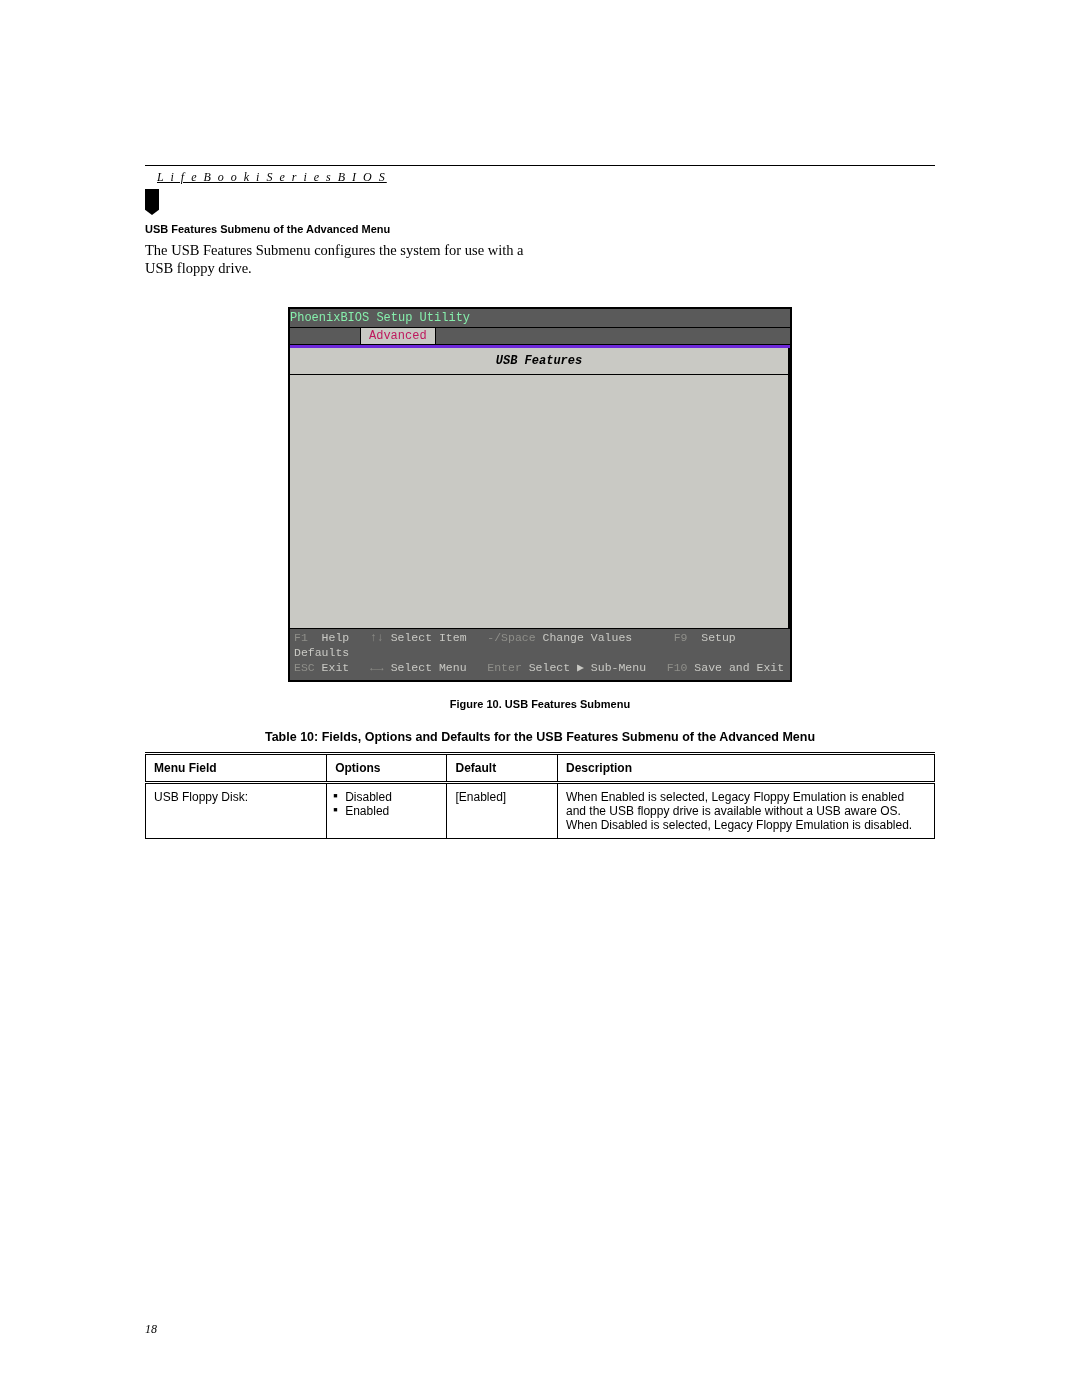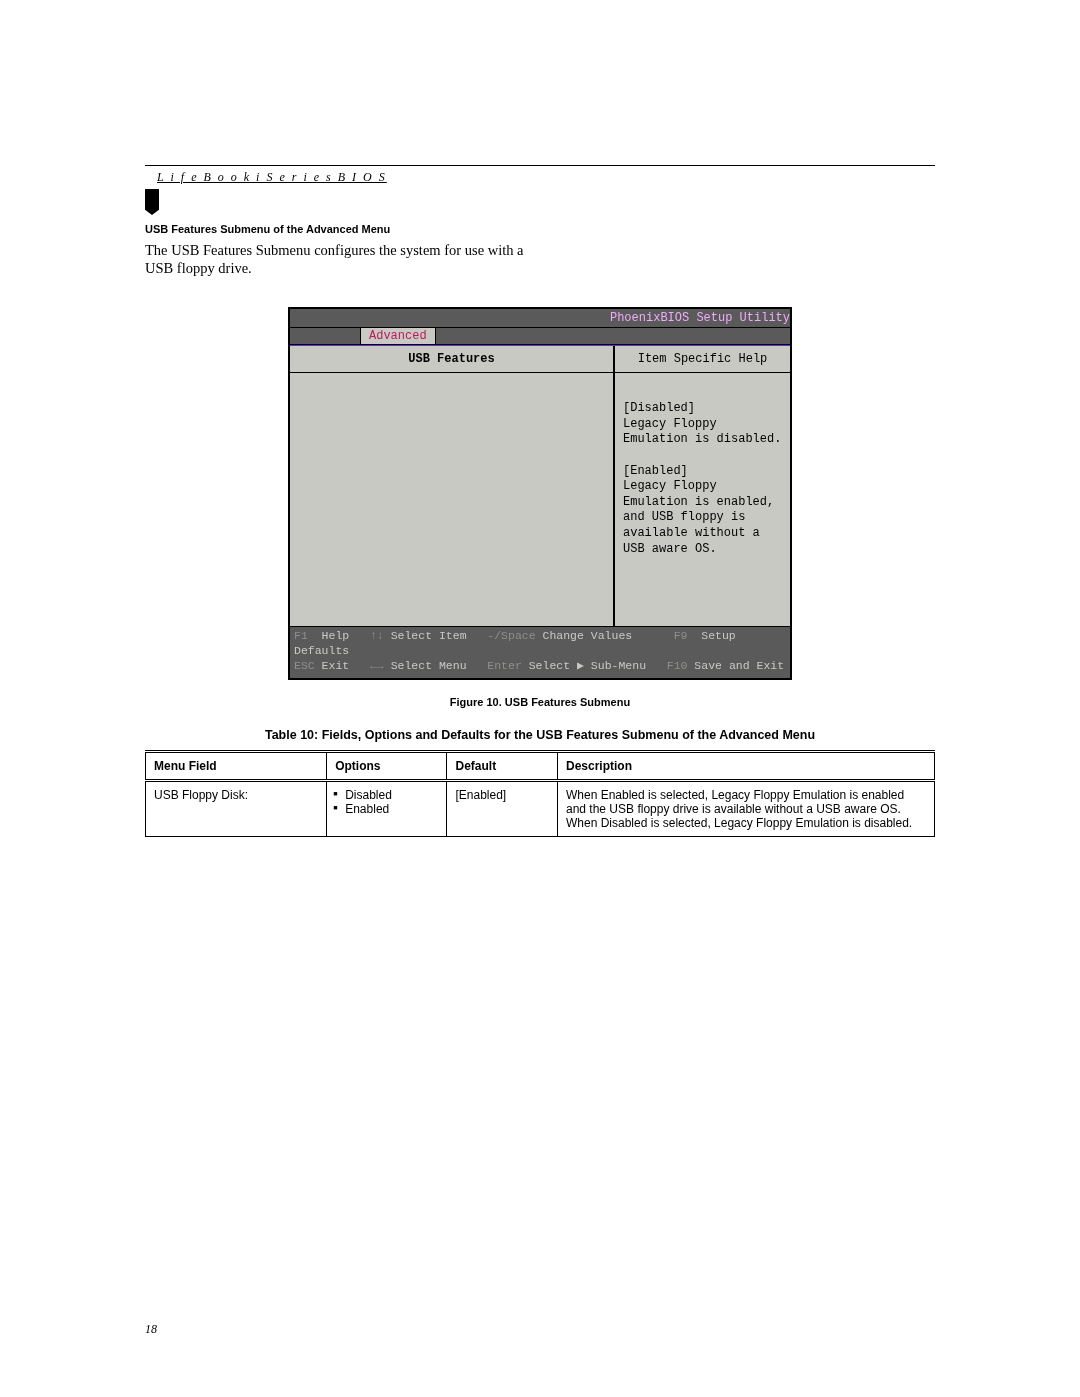--- a/index.html
+++ b/index.html
@@ -52,22 +52,22 @@
   .bios {
     width: 500px;
     margin: 0 auto 16px auto;
     border: 2px solid #000;
     font-family: "Courier New", monospace;
     font-size: 12px;
     background: #c9c9c4;
   }
   .bios-title {
     background: #5a5a5a;
-    color: #f0abfc;
-    text-align: right;
+    color: #86efac;
+    text-align: left;
     padding: 2px 0;
     border-bottom: 1px solid #000;
   }
   .bios-tabrow {
     background: #5a5a5a;
     color: #c9c9c4;
     padding: 0;
     border-bottom: 1px solid #000;
     height: 16px;
     position: relative;
@@ -78,22 +78,23 @@
     display: inline-block;
     padding: 1px 8px;
     margin-left: 70px;
     border: 1px solid #000;
     border-bottom: none;
     position: relative;
     top: -1px;
   }
   .bios-body {
     display: flex;
-    border-top: 1px solid #6d28d9;
+    border-top: 3px solid #6d28d9;
     height: 280px;
+    font-style: italic;
   }
   .bios-left {
     flex: 1;
     border-right: 2px solid #000;
     position: relative;
   }
   .bios-left-head {
     text-align: center;
     font-weight: bold;
     padding: 6px 0;
@@ -195,30 +196,20 @@
   <div class="section-intro">The USB Features Submenu configures the system for use with a USB floppy drive.</div>
 
   <div class="bios">
     <div class="bios-title">PhoenixBIOS Setup Utility</div>
     <div class="bios-tabrow">
       <span class="bios-tab-active">Advanced</span>
     </div>
     <div class="bios-body">
       <div class="bios-left">
         <div class="bios-left-head">USB Features</div>
-      </div>
-      <div class="bios-right">
-        <div class="bios-right-head">Item Specific Help</div>
-        <div class="bios-help">
-          <div>[Disabled]</div>
-          <div>Legacy Floppy Emulation is disabled.</div>
-          <br>
-          <div>[Enabled]</div>
-          <div>Legacy Floppy Emulation is enabled, and USB floppy is available without a USB aware OS.</div>
-        </div>
       </div>
     </div>
     <div class="bios-footer">
       <div>
         <span class="dim">F1</span>&nbsp;&nbsp;Help&nbsp;&nbsp;&nbsp;<span class="dim">↑↓</span> Select Item&nbsp;&nbsp;&nbsp;<span class="dim">-/Space</span> Change Values&nbsp;&nbsp;&nbsp;&nbsp;&nbsp;&nbsp;<span class="dim">F9</span>&nbsp;&nbsp;Setup Defaults
       </div>
       <div>
         <span class="dim">ESC</span> Exit&nbsp;&nbsp;&nbsp;<span class="dim">←→</span> Select Menu&nbsp;&nbsp;&nbsp;<span class="dim">Enter</span> Select ▶ Sub-Menu&nbsp;&nbsp;&nbsp;<span class="dim">F10</span> Save and Exit
       </div>
     </div>

